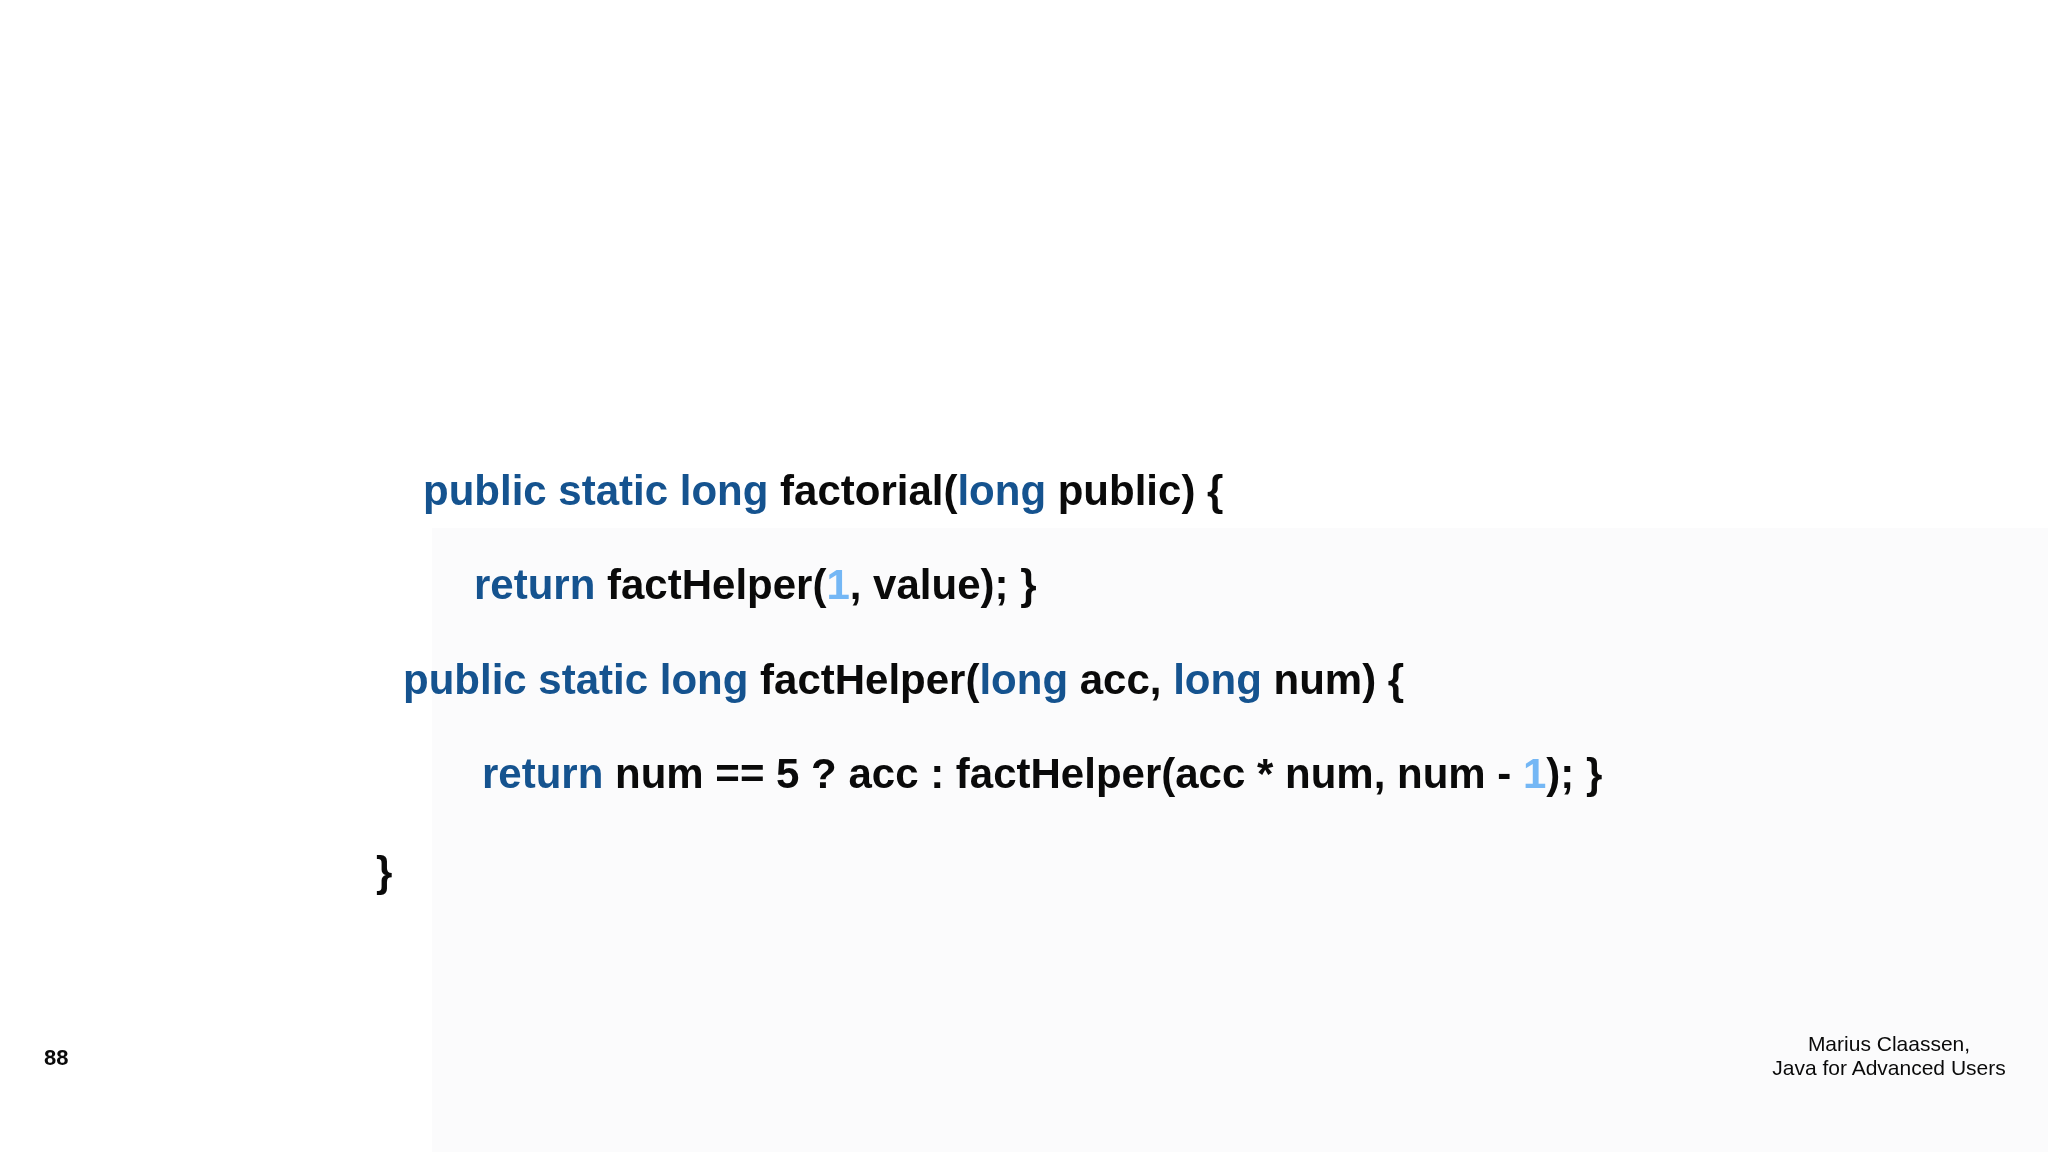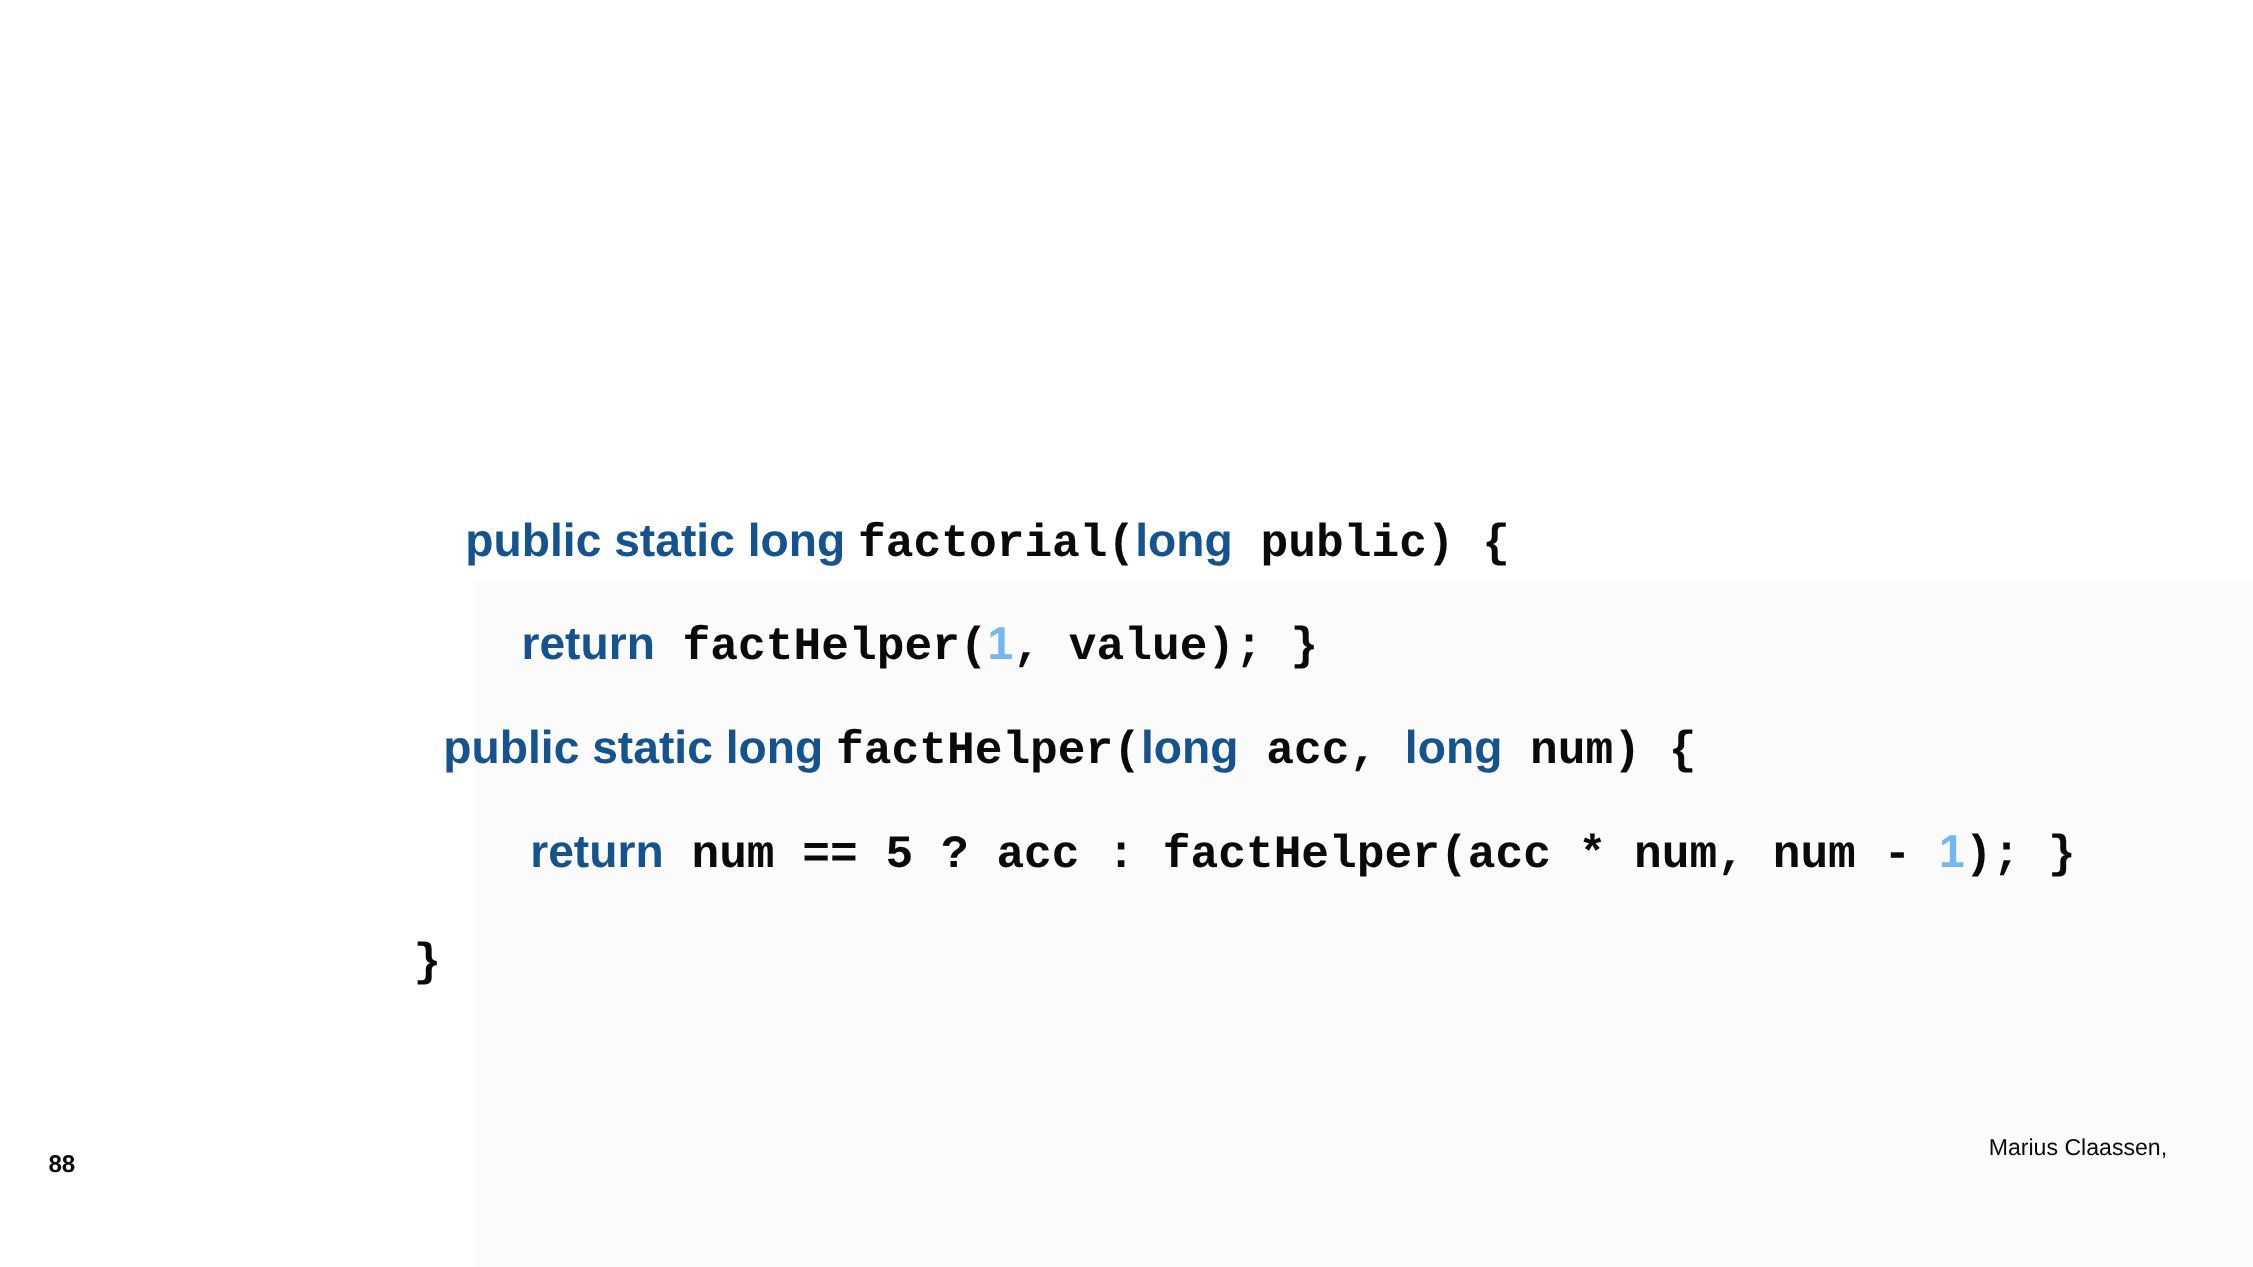--- a/index.html
+++ b/index.html
@@ -26,21 +26,21 @@
   }
   .code-line {
     position: absolute;
     font-size: 42px;
     font-weight: bold;
     white-space: pre;
     line-height: 1;
     color: var(--plain, #0a0a0a);
   }
   .tok-kw  { color: var(--kw,  #15538f); }
-  .tok-pl  { color: var(--plain, #0a0a0a); font-family: Liberation Mono, monospace; }
+  .tok-pl  { color: var(--plain, #0a0a0a); }
   .tok-lit { color: var(--lit, #74b7f5); }
 
   .line-1 { left: 423px; top: 470px; }
   .line-2 { left: 474px; top: 564px; }
   .line-3 { left: 403px; top: 659px; }
   .line-4 { left: 482px; top: 753px; }
   .line-5 { left: 376px; top: 851px; }
 
   .page-number {
     position: absolute;
@@ -76,15 +76,16 @@
   <div class="code-line line-3"><span class="tok-kw">public static long </span><span class="tok-pl">factHelper(</span><span class="tok-kw">long</span><span class="tok-pl"> acc, </span><span class="tok-kw">long</span><span class="tok-pl"> num) {</span></div>
 
   <div class="code-line line-4"><span class="tok-kw">return</span><span class="tok-pl"> num == 5 ? acc : factHelper(acc * num, num - </span><span class="tok-lit">1</span><span class="tok-pl">); }</span></div>
 
   <div class="code-line line-5"><span class="tok-pl">}</span></div>
 
   <div class="page-number">88</div>
 
   <div class="attribution">
     <div>Marius Claassen,</div>
+    <div>Java for Advanced Users</div>
   </div>
 
 </div>
 
 </body></html>

